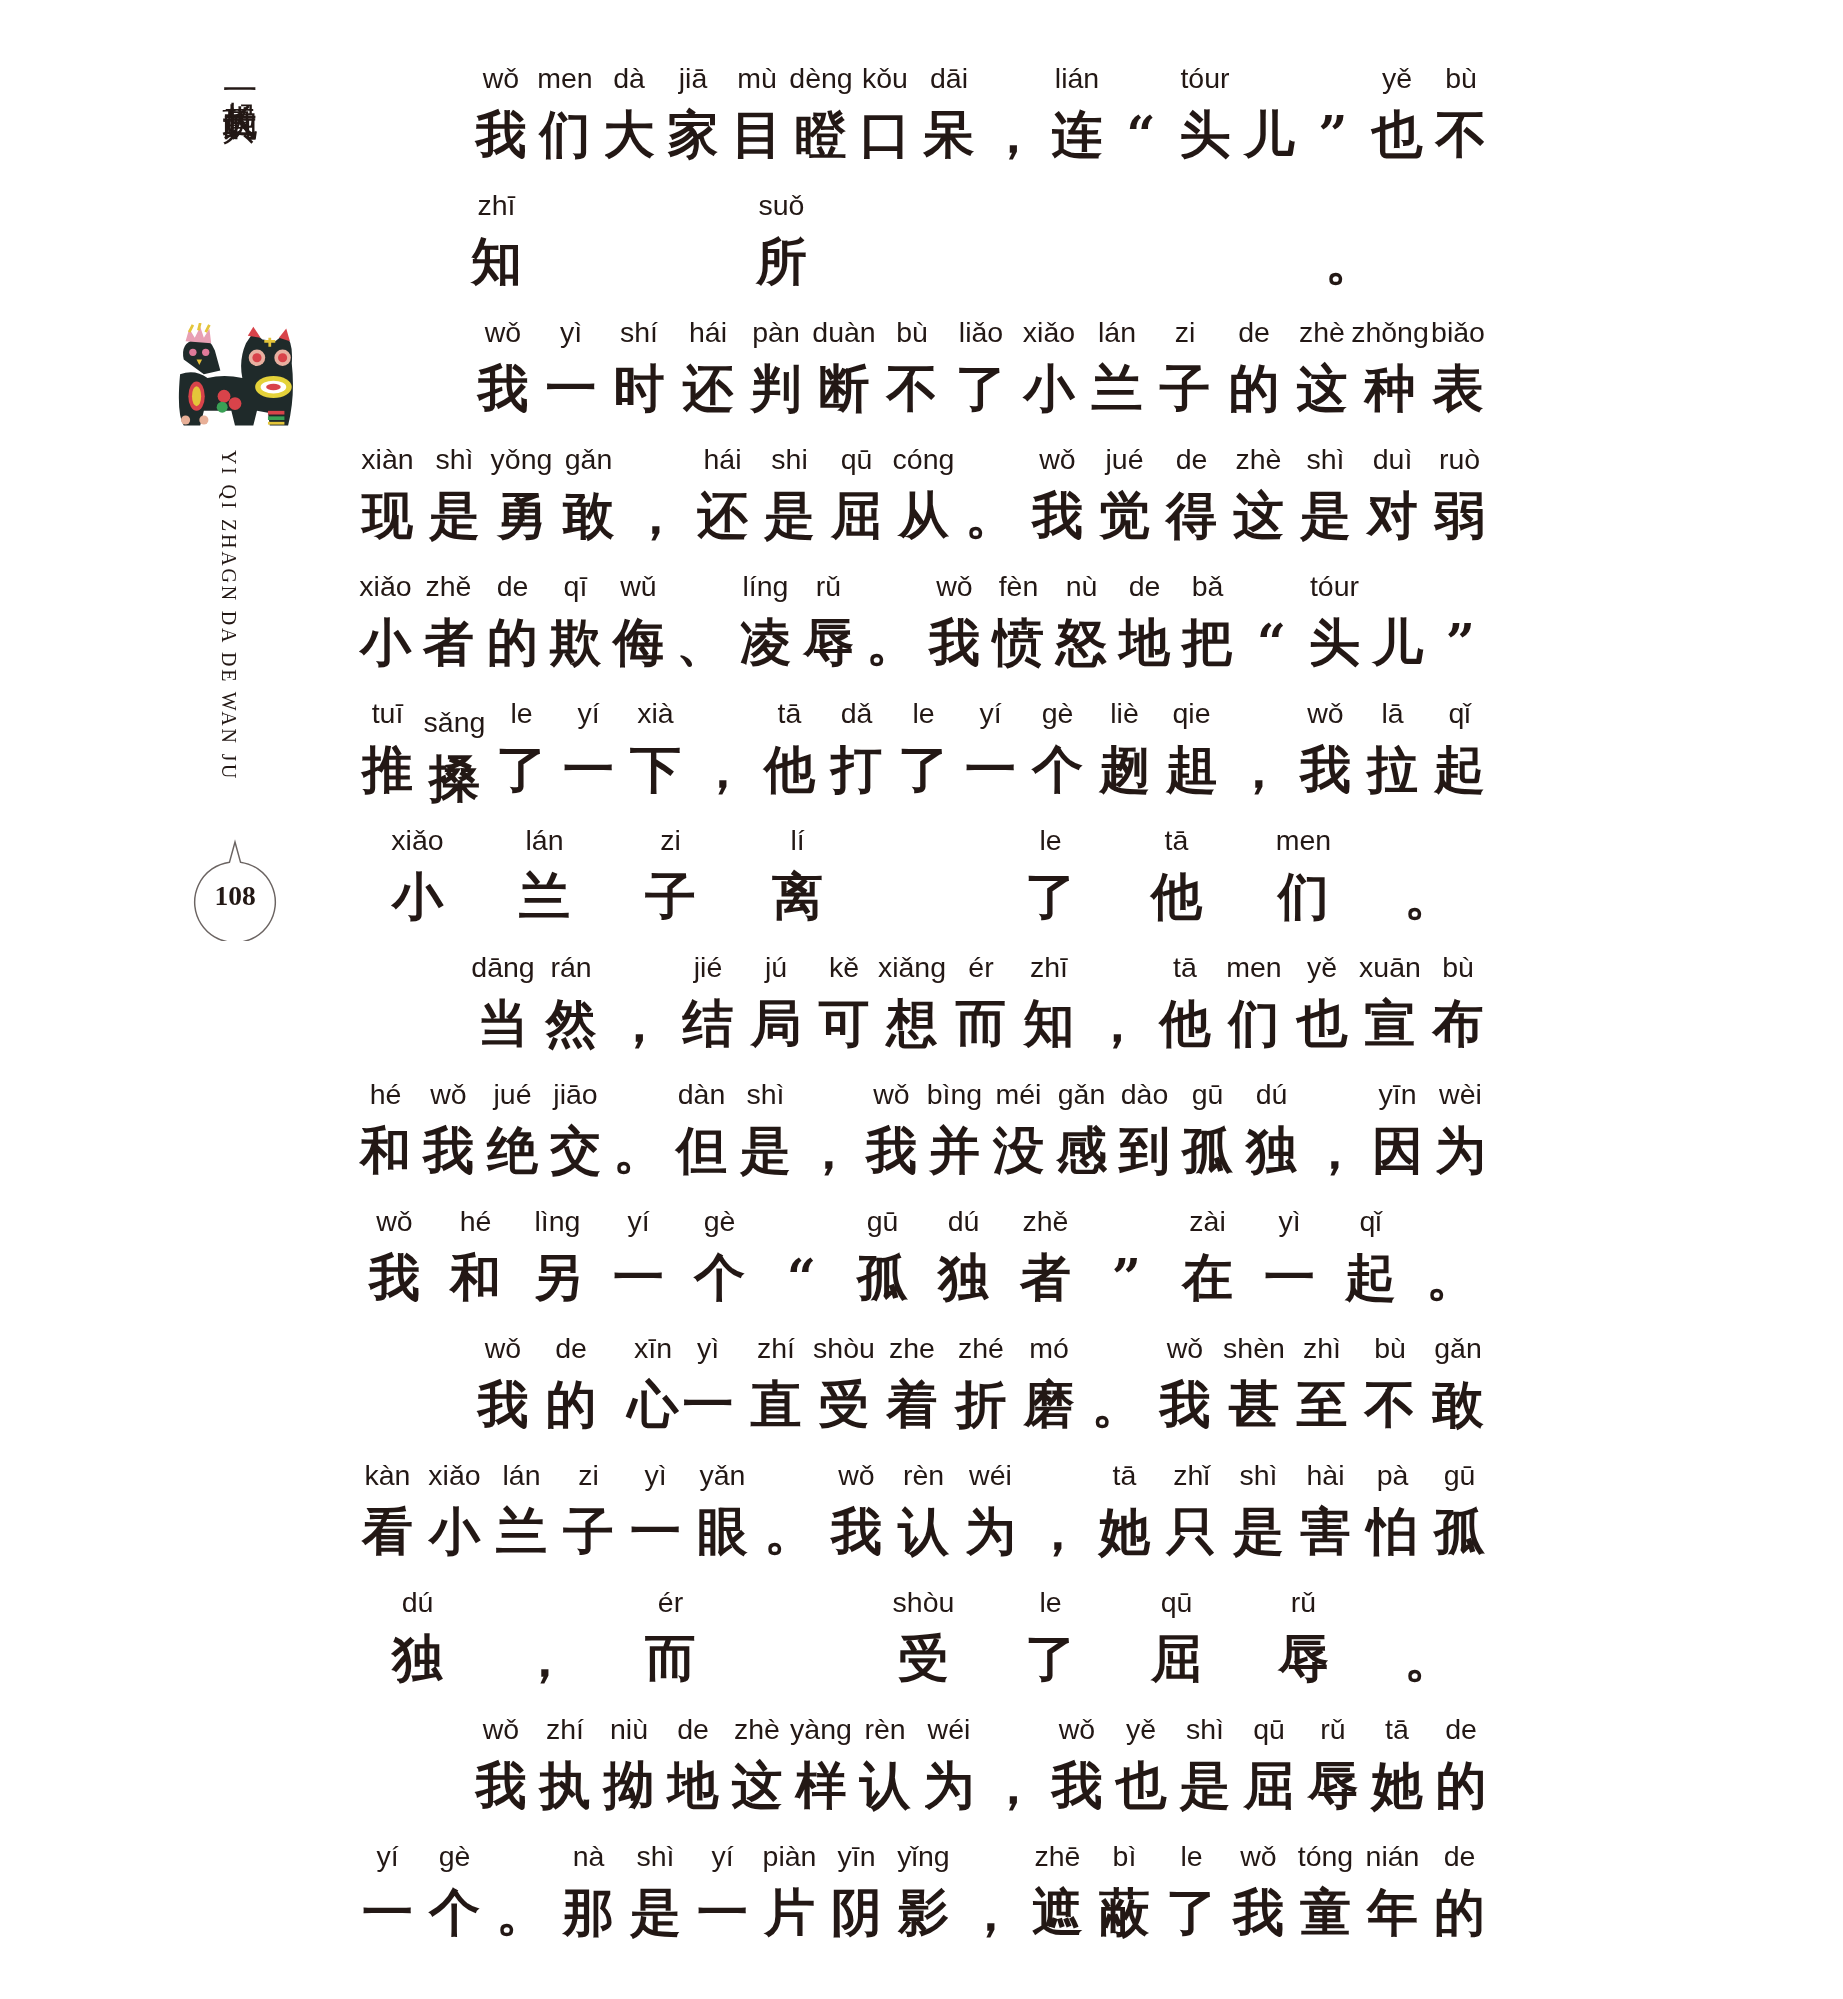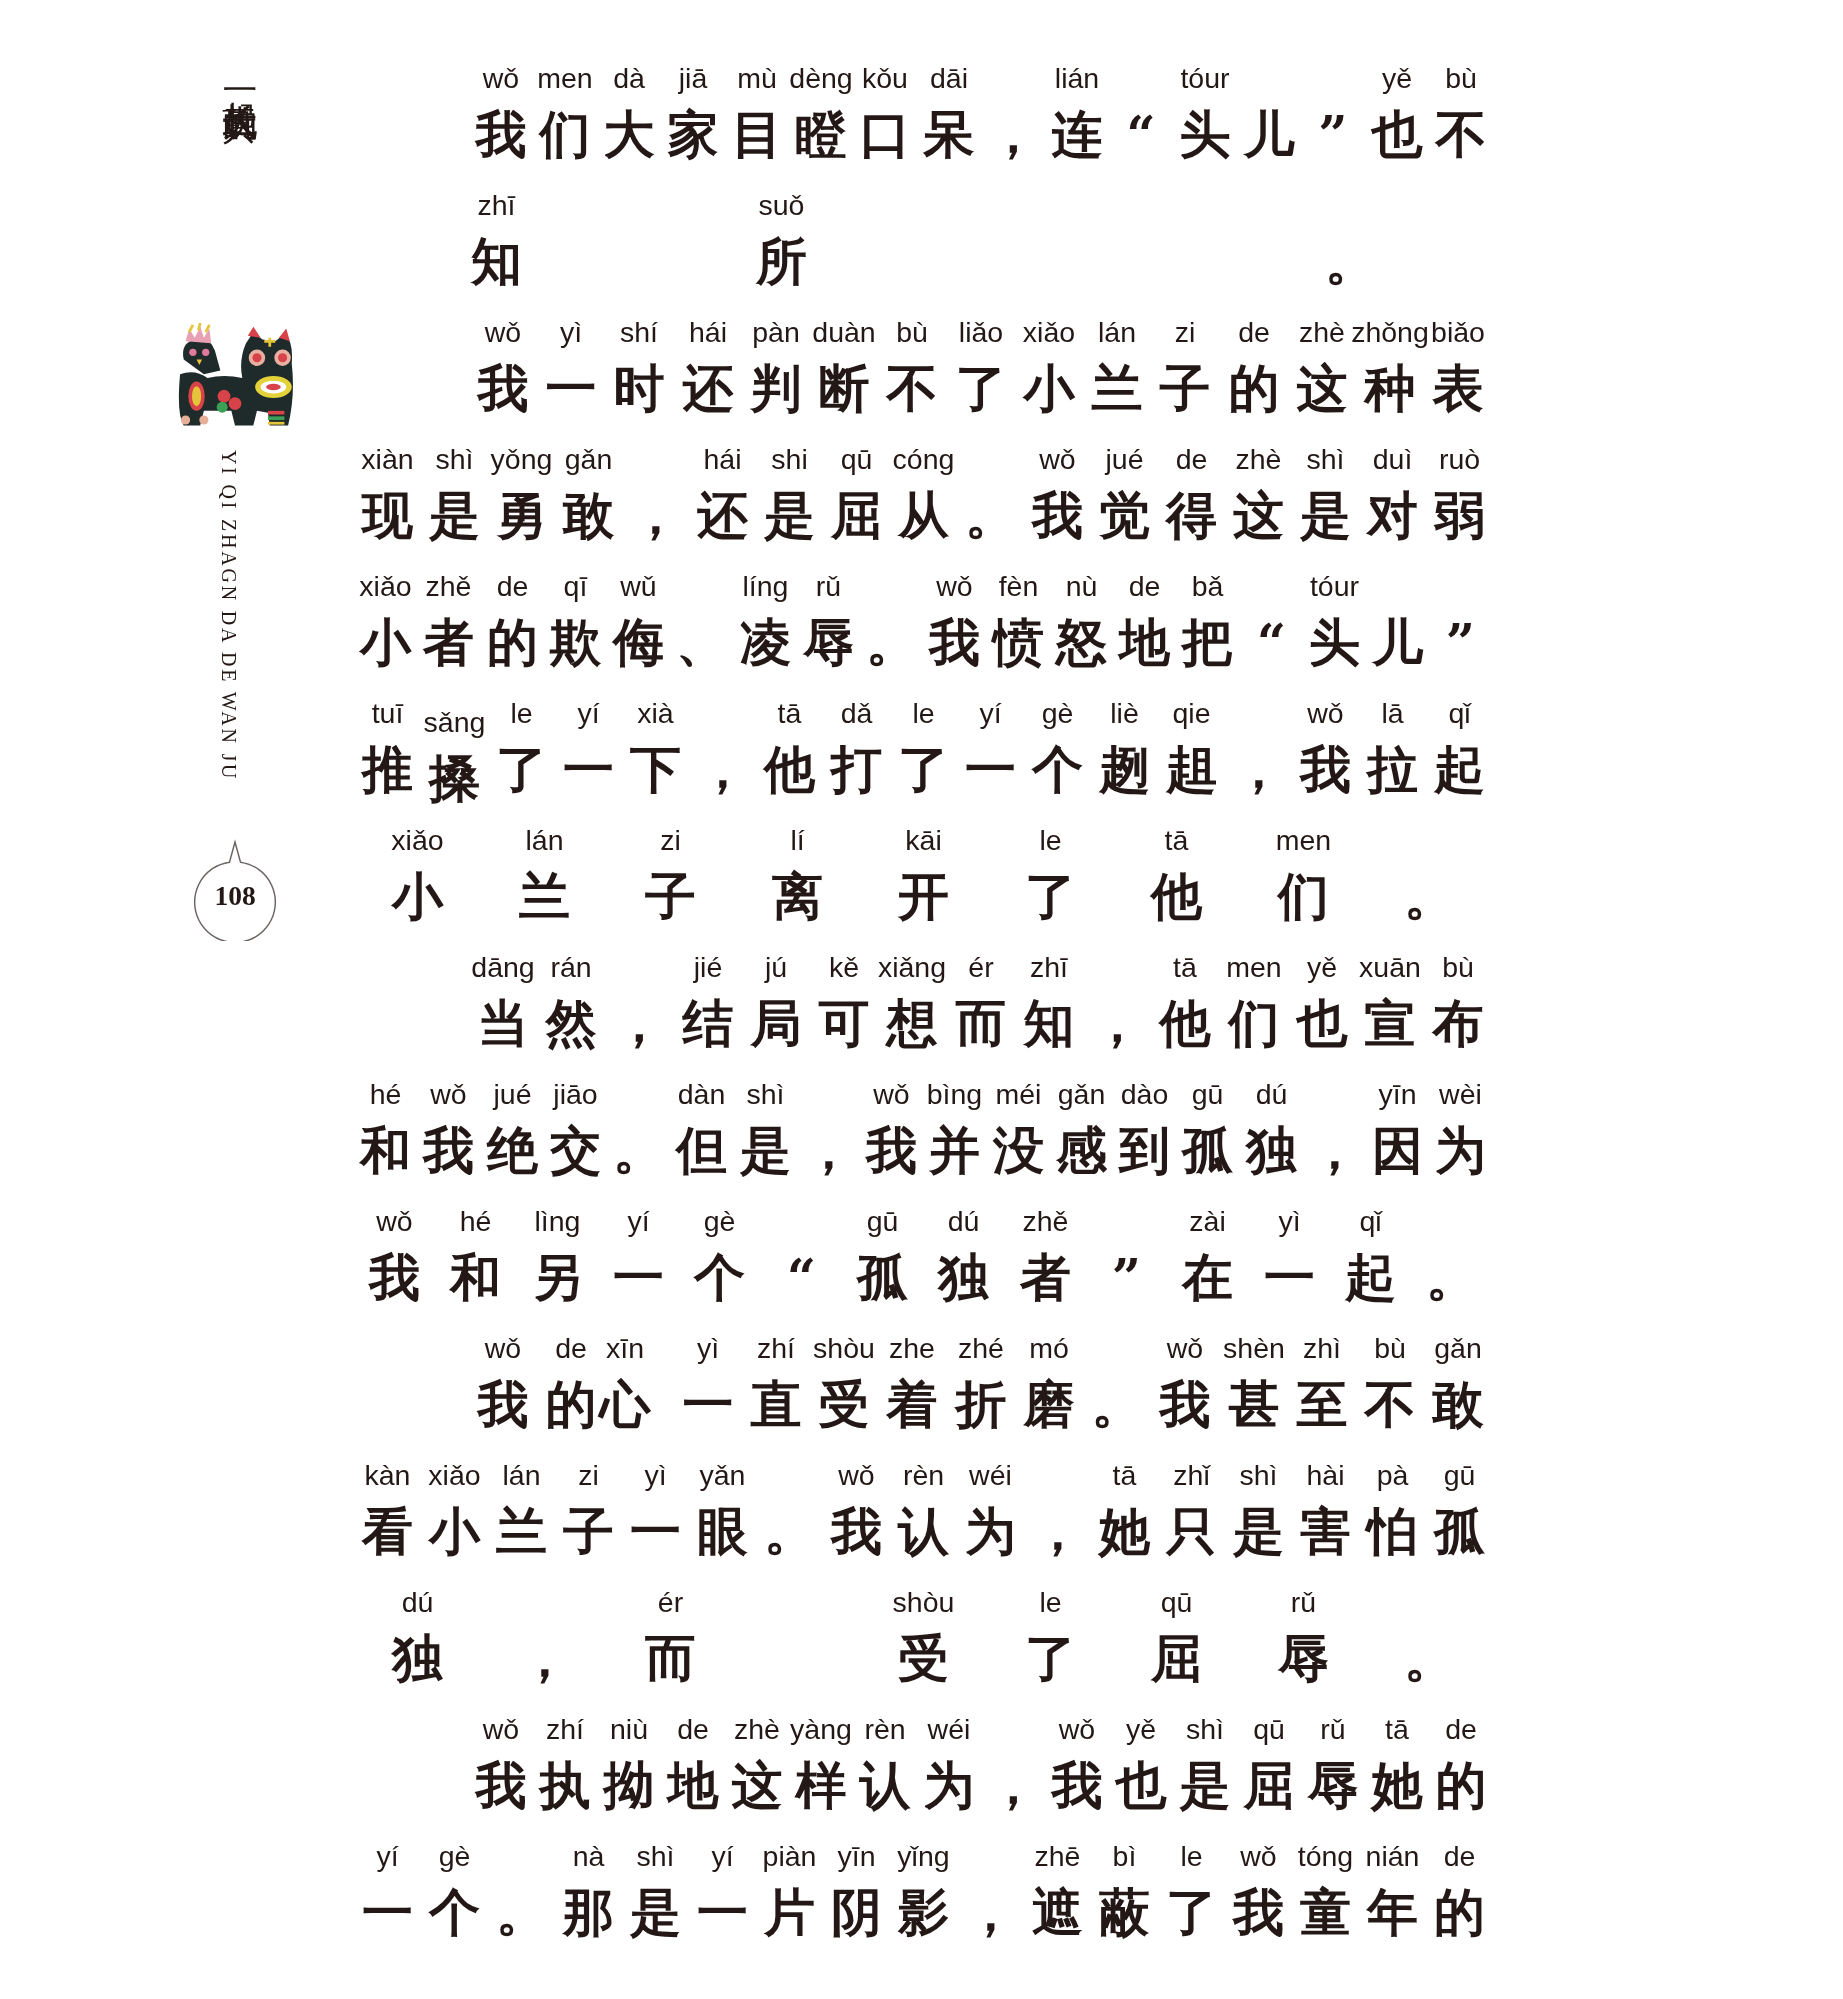--- a/index.html
+++ b/index.html
@@ -454,24 +454,20 @@
         <span class="hz">兰</span>
       </div>
       <div class="cell" style="left: 253px; width: 127px;">
         <span class="py">zi</span>
         <span class="hz">子</span>
       </div>
       <div class="cell" style="left: 380px; width: 127px;">
         <span class="py">lí</span>
         <span class="hz">离</span>
       </div>
-      <div class="cell" style="left: 506px; width: 127px;">
-        <span class="py">kāi</span>
-        <span class="hz">开</span>
-      </div>
       <div class="cell" style="left: 633px; width: 127px;">
         <span class="py">le</span>
         <span class="hz">了</span>
       </div>
       <div class="cell" style="left: 759px; width: 127px;">
         <span class="py">tā</span>
         <span class="hz">他</span>
       </div>
       <div class="cell" style="left: 886px; width: 127px;">
         <span class="py">men</span>
@@ -678,21 +674,21 @@
     </div>
     <div class="line">
       <div class="cell" style="left: 115px; width: 68px;">
         <span class="py">wǒ</span>
         <span class="hz">我</span>
       </div>
       <div class="cell" style="left: 183px; width: 68px;">
         <span class="py">de</span>
         <span class="hz">的</span>
       </div>
-      <div class="cell" style="left: 237px; width: 68px;">
+      <div class="cell" style="left: 265px; width: 68px;">
         <span class="py">xīn</span>
         <span class="hz">心</span>
       </div>
       <div class="cell" style="left: 320px; width: 68px;">
         <span class="py">yì</span>
         <span class="hz">一</span>
       </div>
       <div class="cell" style="left: 388px; width: 68px;">
         <span class="py">zhí</span>
         <span class="hz">直</span>

